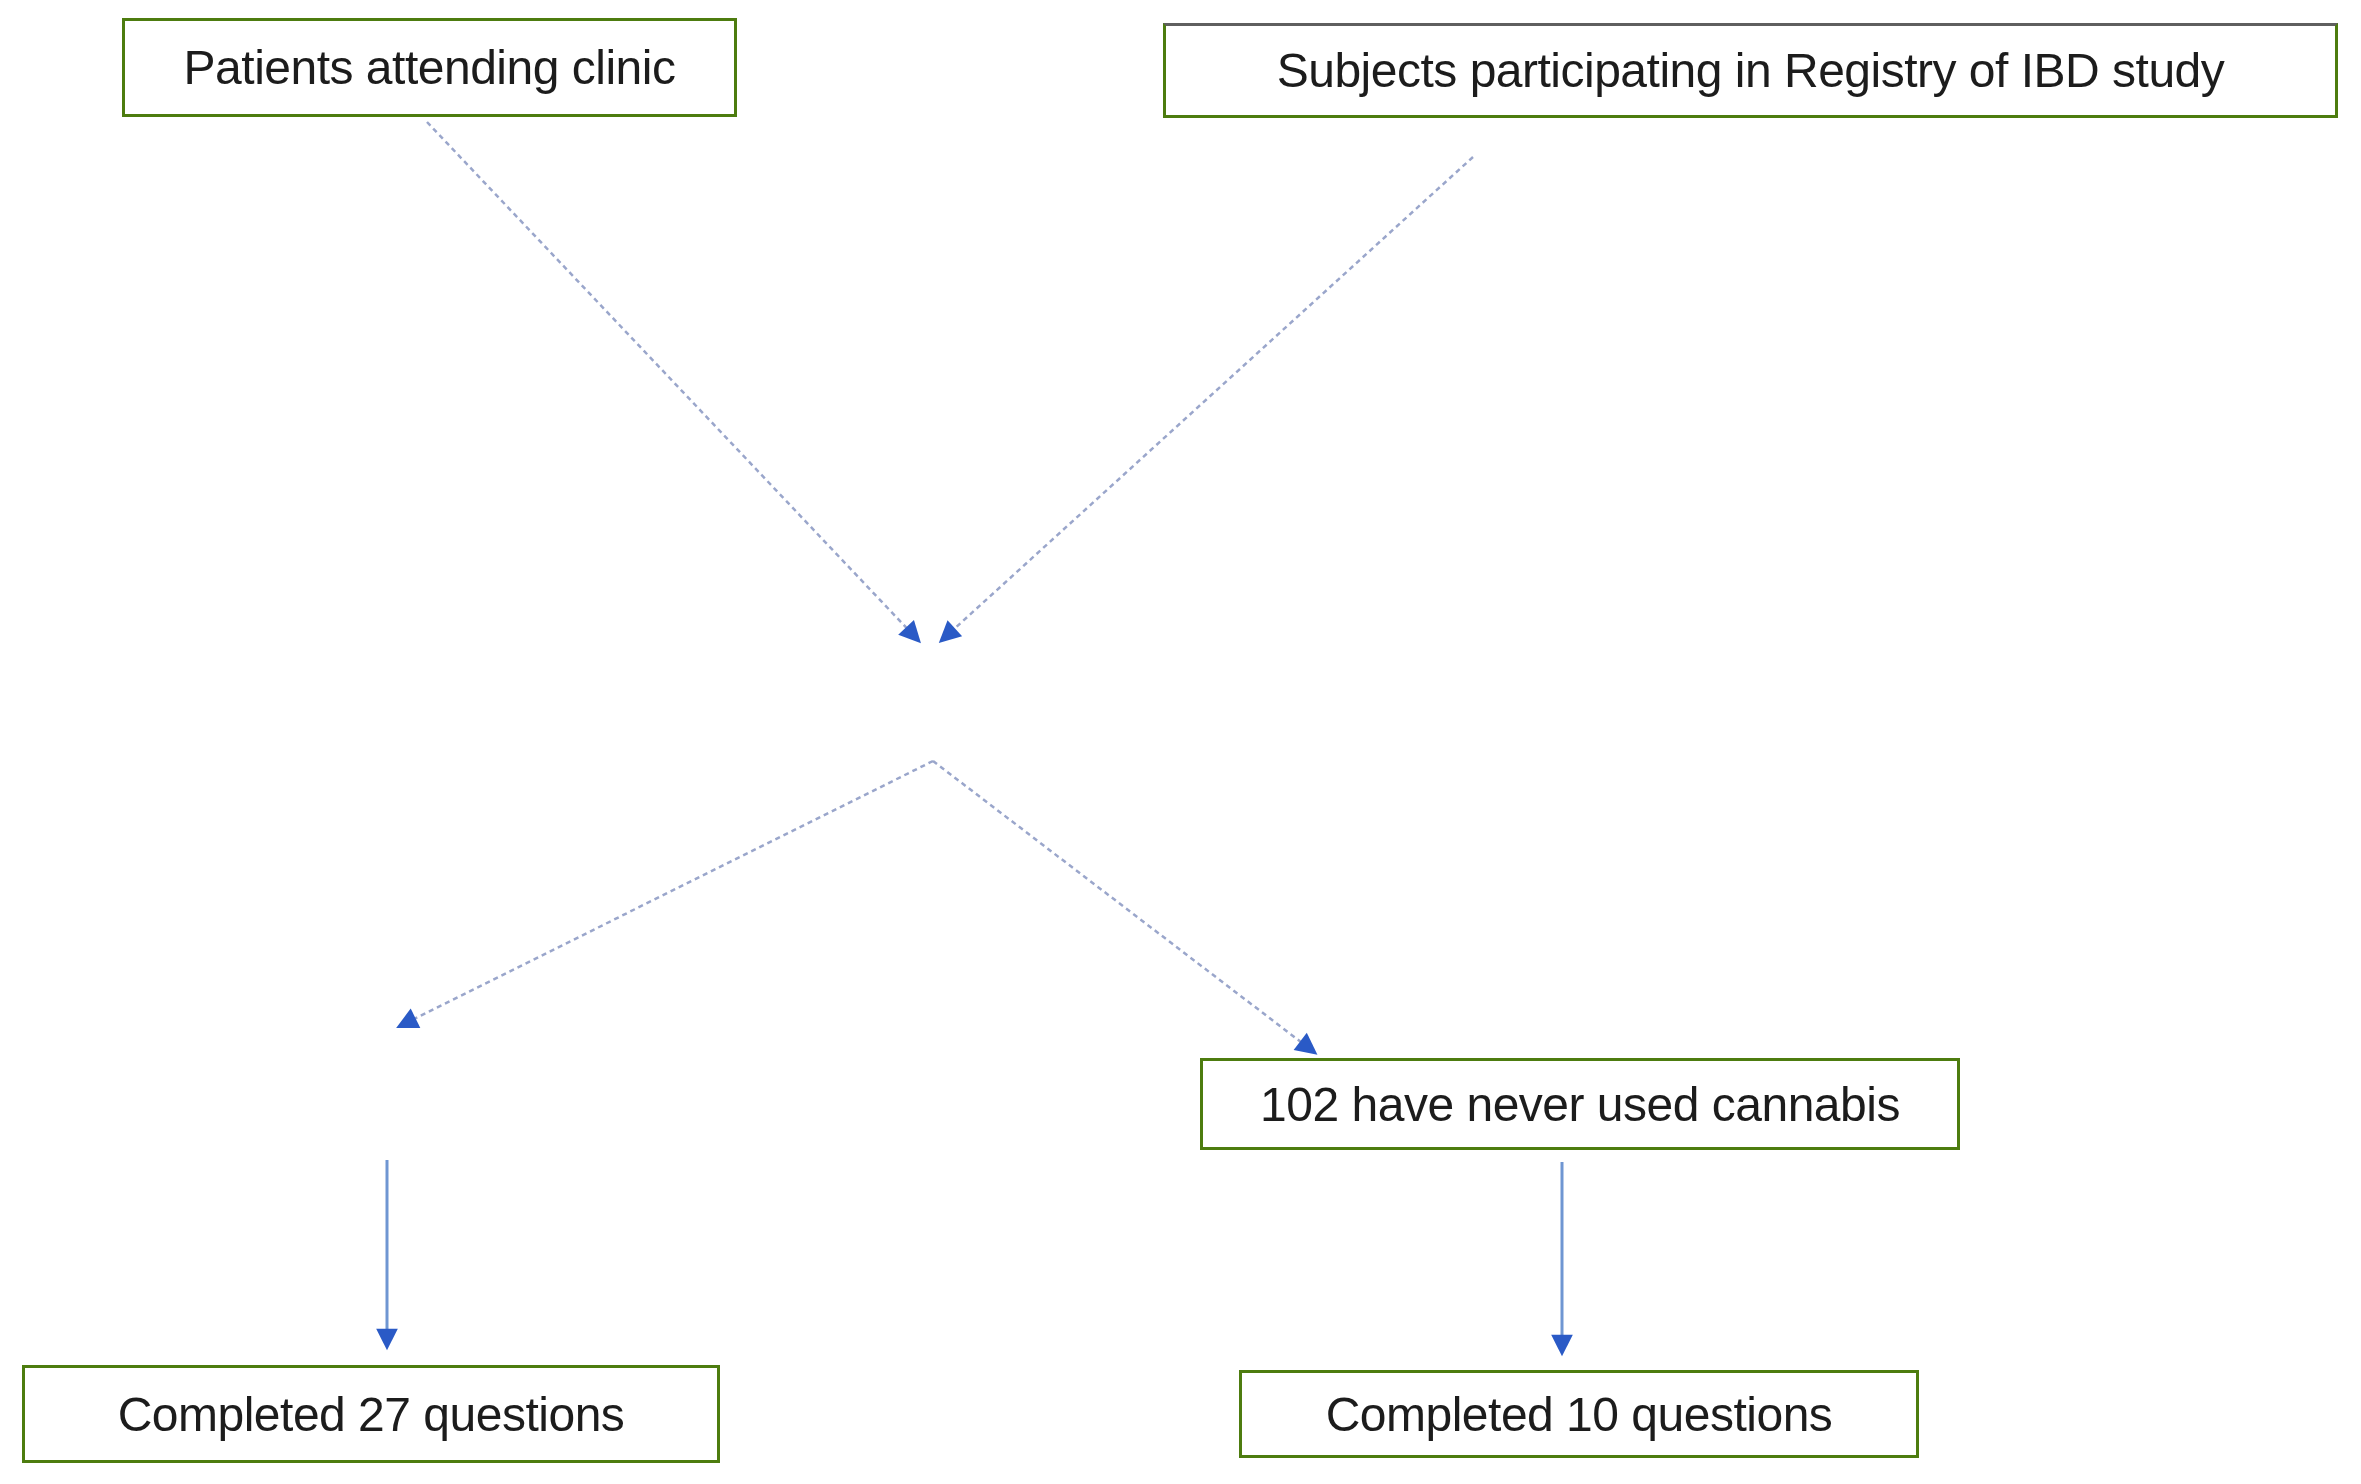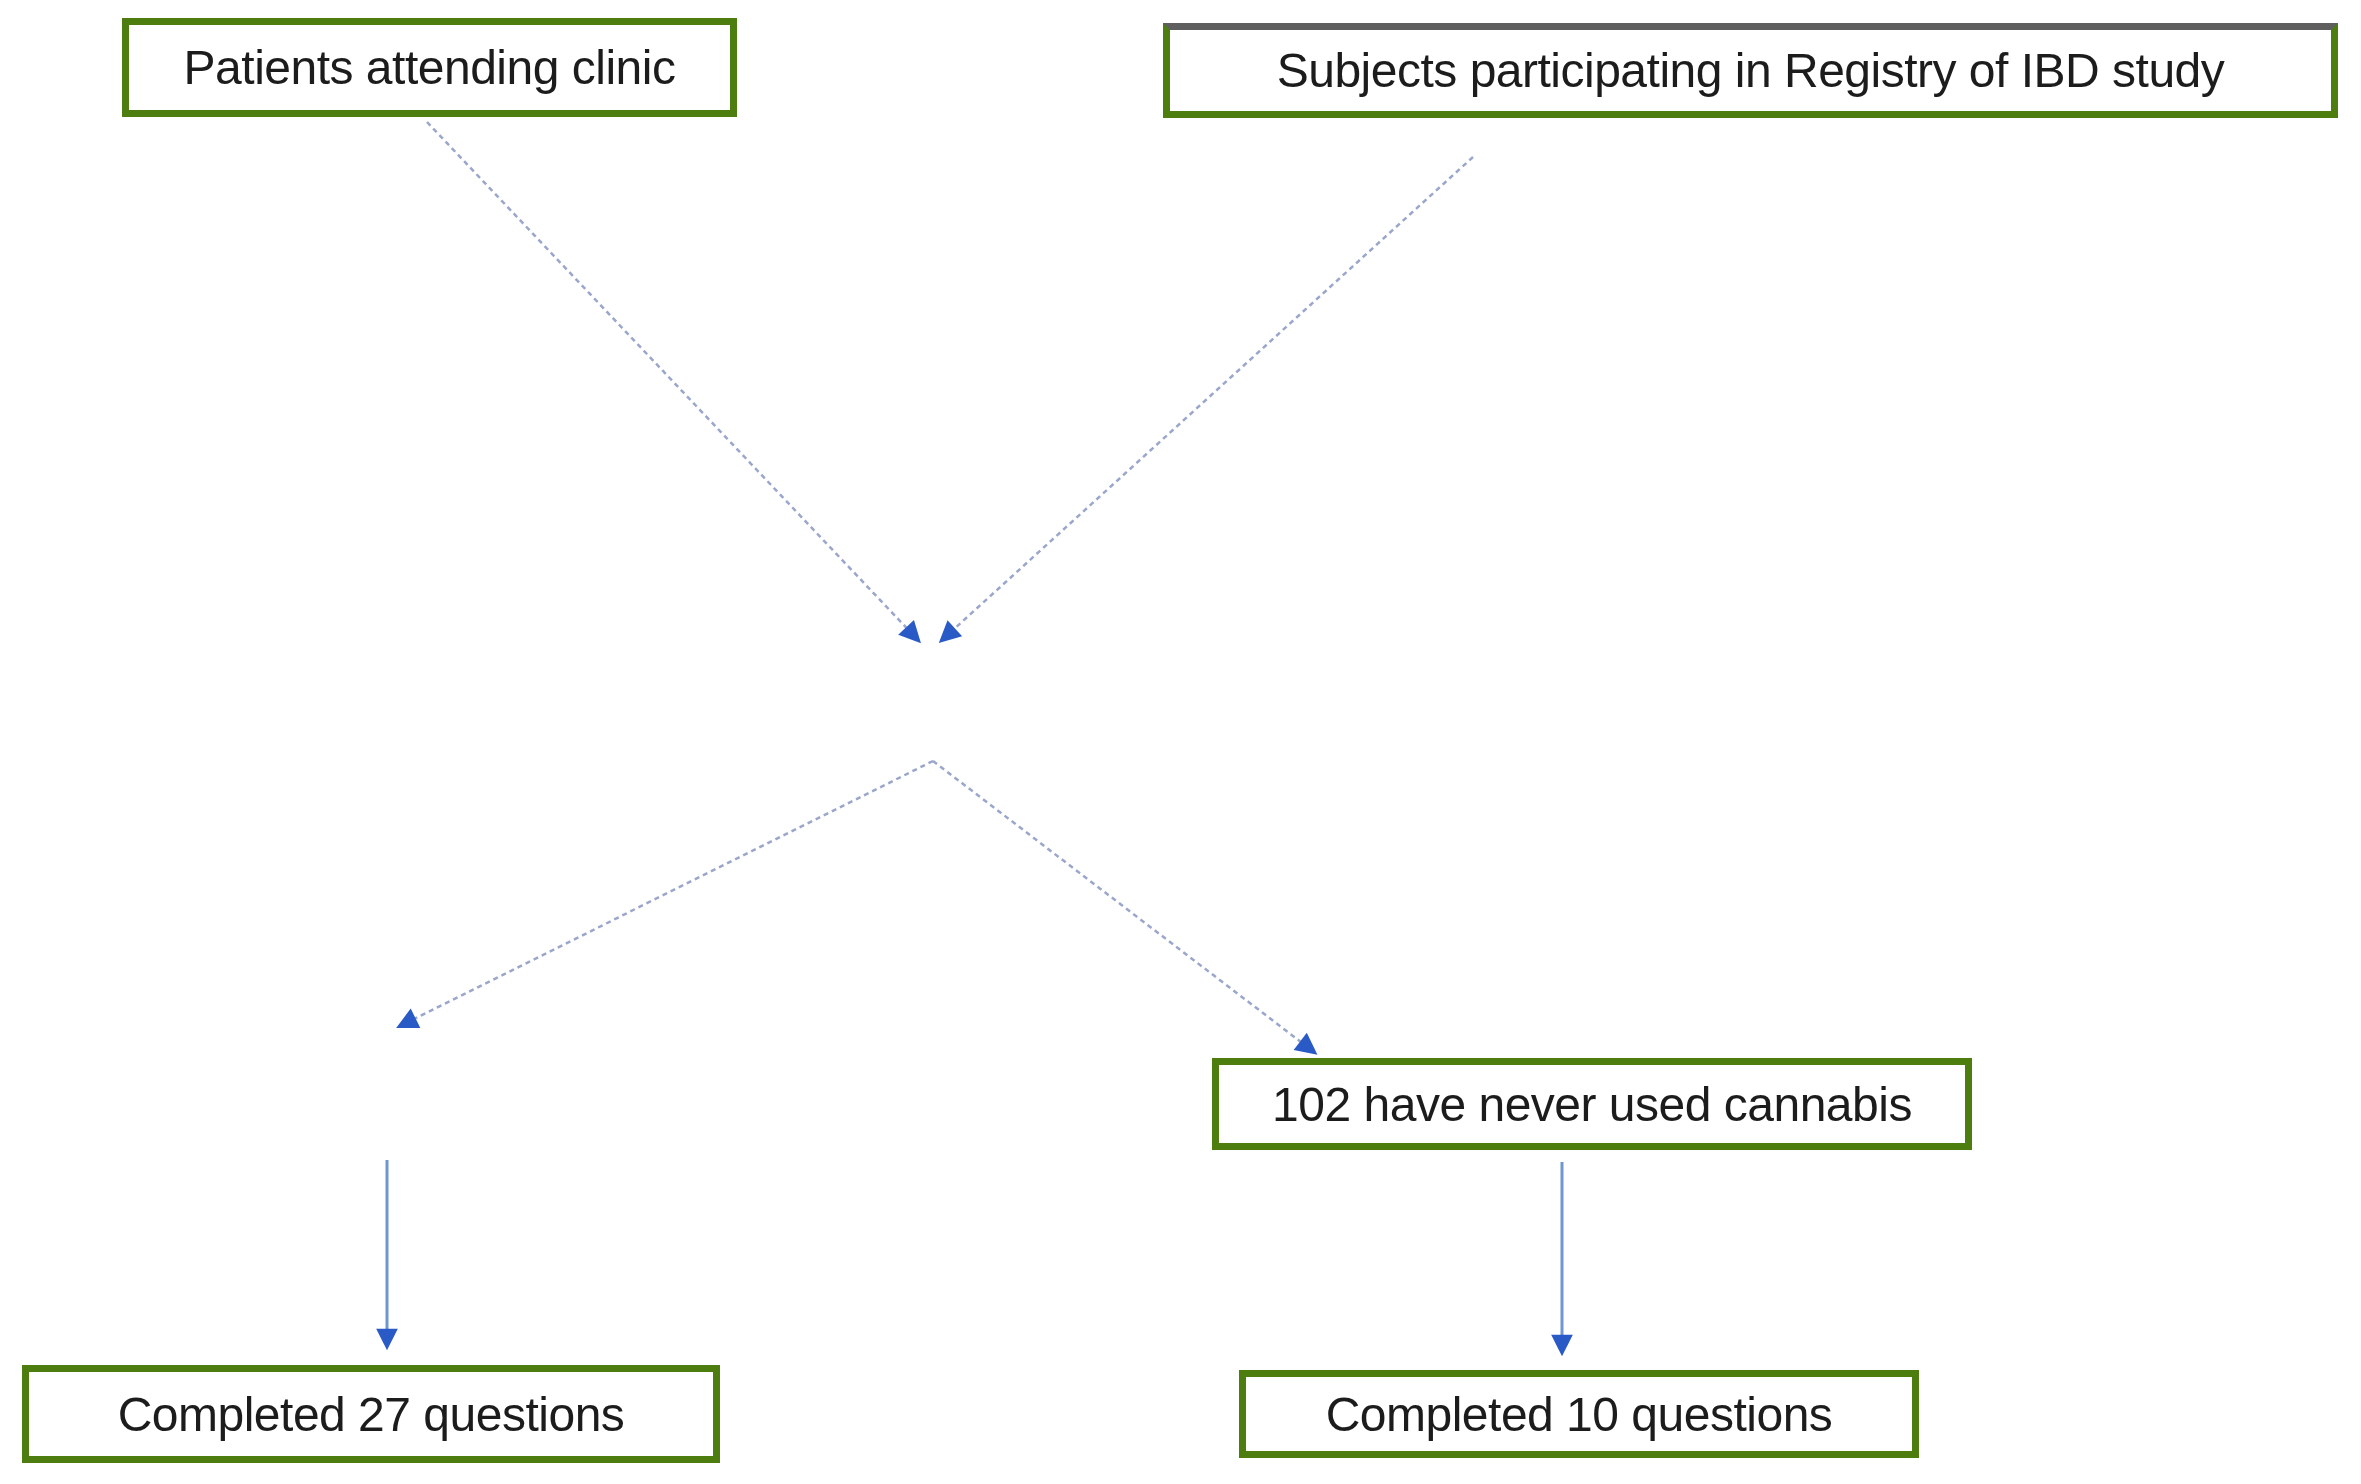--- a/index.html
+++ b/index.html
@@ -8,35 +8,35 @@
     width:2361px;
     height:1484px;
     background:#ffffff;
     font-family:"Liberation Sans", sans-serif;
     overflow:hidden;
   }
   .node {
     position:absolute;
     box-sizing:border-box;
     background:#ffffff;
-    border:7px solid #4d7c0f;
+    border:3px solid #4d7c0f;
     display:flex;
     align-items:center;
     justify-content:center;
     font-size:48px;
     color:#1c1c1c;
     white-space:nowrap;
     letter-spacing:-0.5px;
   }
   
   .node-clinic        { left:122px;  top:18px;   width:615px;  height:99px; }
   .node-registry      { left:1163px; top:23px;   width:1175px; height:95px; border-top-color:#5f5f5f;text-align:center; }
   .node-recruited     { left:625px;  top:658px;  width:615px;  height:99px; border-top-color:#7a7a7a; }
   .node-users         { left:42px;   top:1053px; width:760px;  height:95px; border-top-color:#8a8a8a; }
-  .node-nonusers      { left:1200px; top:1058px; width:760px;  height:92px;margin-left:12px; }
+  .node-nonusers      { left:1200px; top:1058px; width:760px;  height:92px; }
   .node-users-done    { left:22px;   top:1365px; width:698px;  height:98px; }
   .node-nonusers-done { left:1239px; top:1370px; width:680px;  height:88px; }
 
   .edges-layer { position:absolute; left:0; top:0; width:2361px; height:1484px; }
   .edge-diagonal { fill:none; stroke:#9aa6cb; stroke-width:2.5; stroke-dasharray:5 4; }
   .edge-vertical { fill:none; stroke:#6f96d2; stroke-width:3; }
 </style>
 </head>
 <body>
 

